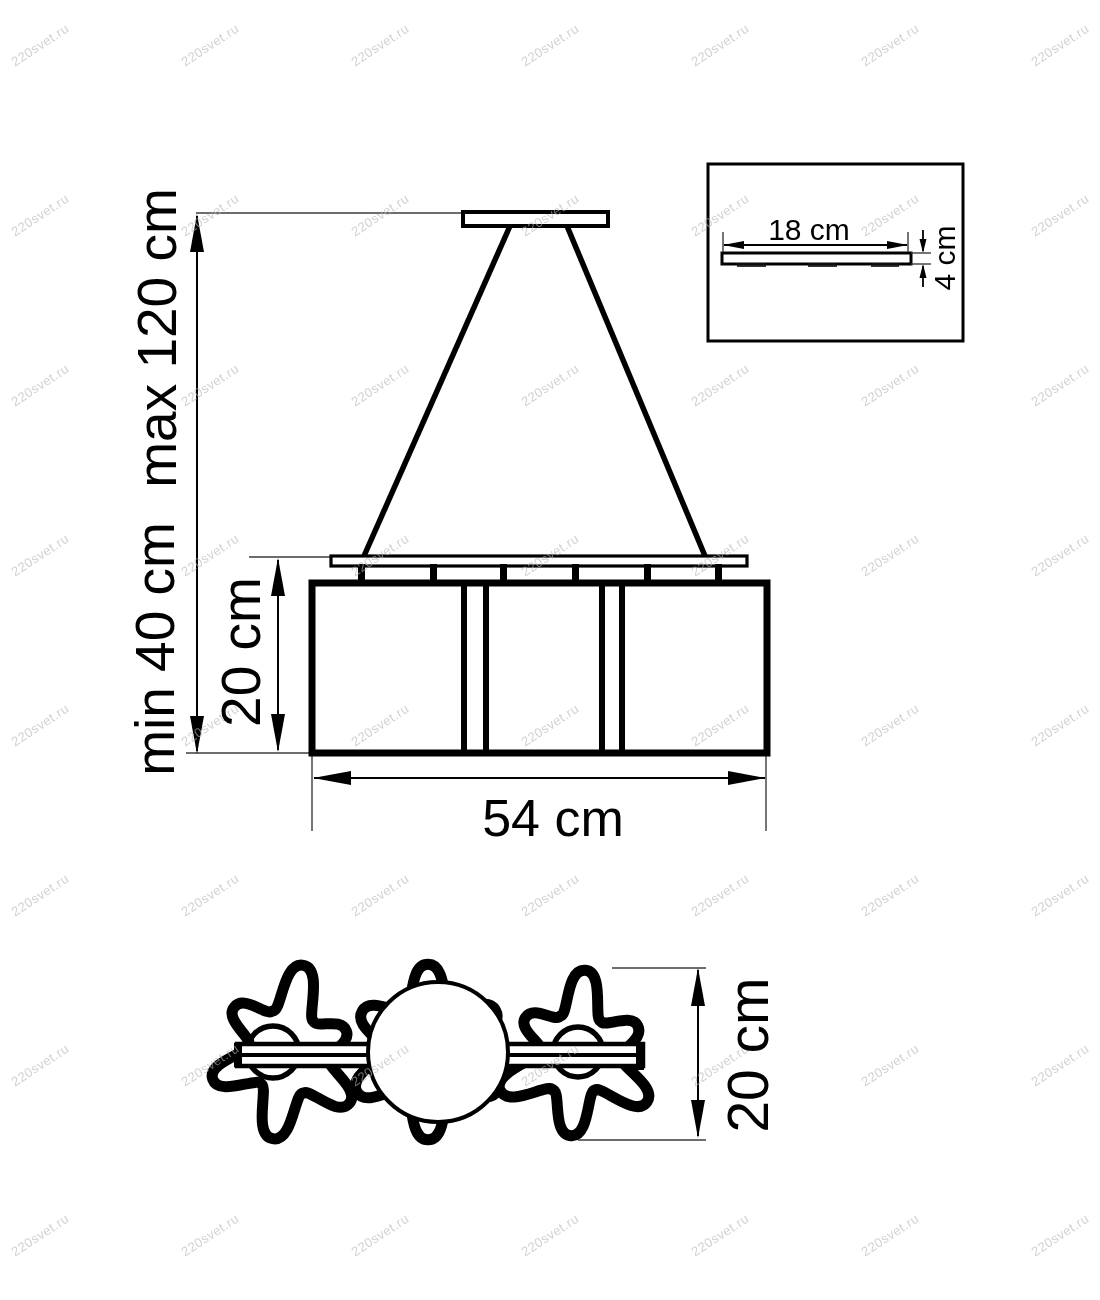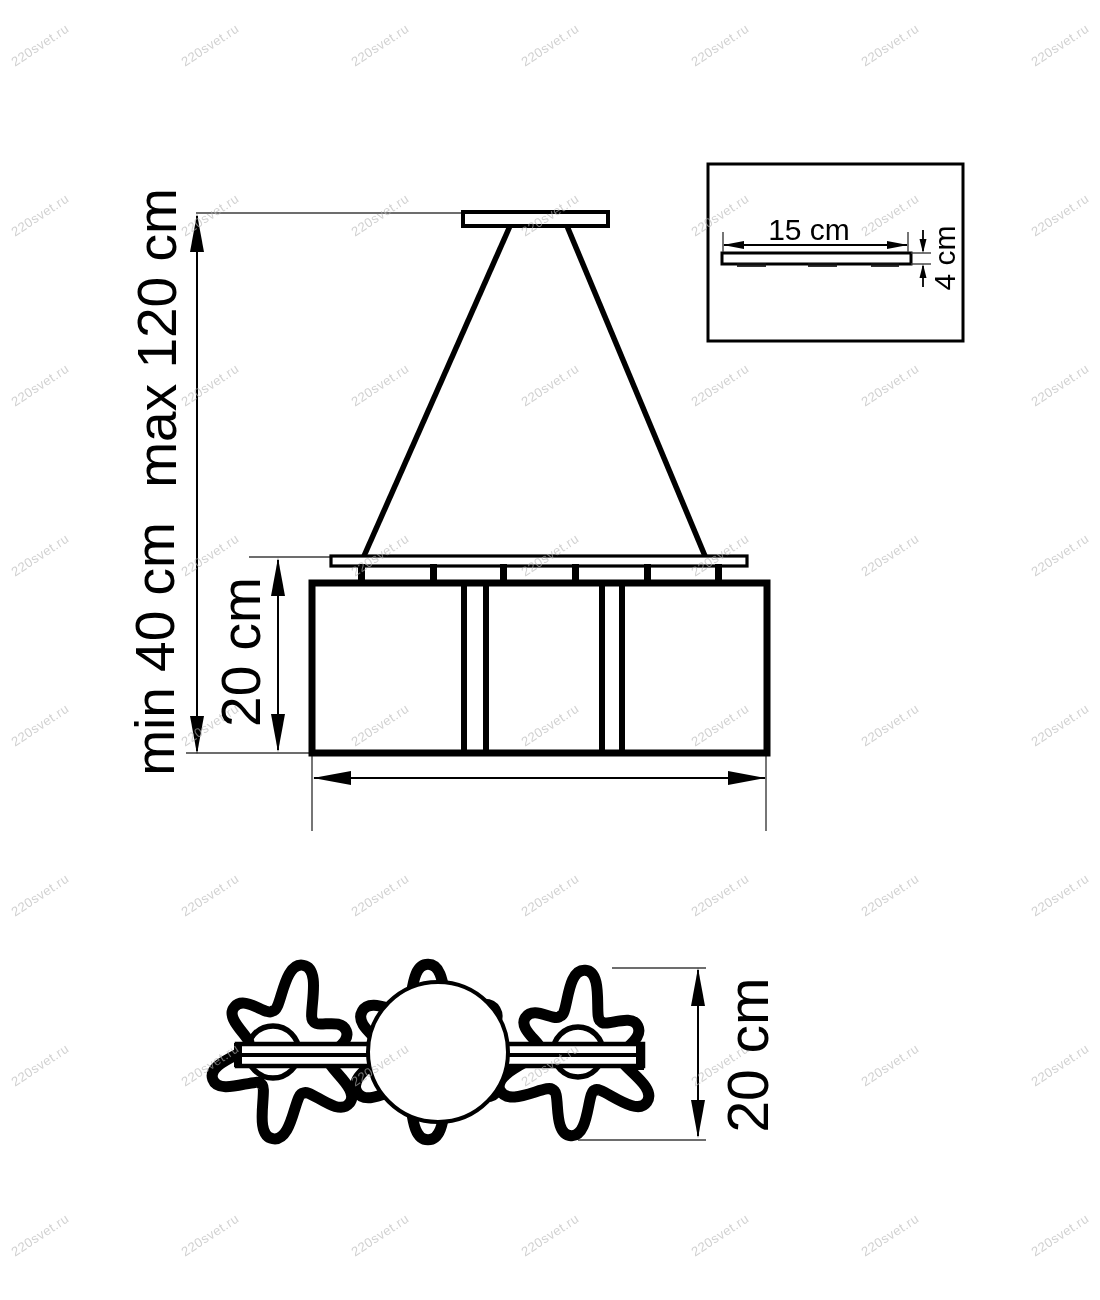--- a/index.html
+++ b/index.html
@@ -178,17 +178,18 @@
       <rect class="cap" x="636" y="1046" width="8" height="24"></rect>
 
       <circle class="sphere" cx="438" cy="1052" r="70"></circle>
     </g>
   </svg>
 
   <div class="label-layer">
     <div class="dim-label rot" style="left:157px;top:338px;font-size:55px;">max 120 cm</div>
     <div class="dim-label rot" style="left:155px;top:649px;font-size:55px;">min 40 cm</div>
     <div class="dim-label rot" style="left:241px;top:652px;font-size:55px;">20 cm</div>
-    <div class="dim-label" style="left:809px;top:230px;font-size:30px;">15 cm</div>
+    <div class="dim-label" style="left:553px;top:818px;font-size:52px;">54 cm</div>
+    <div class="dim-label" style="left:809px;top:230px;font-size:30px;">18 cm</div>
     <div class="dim-label rot" style="left:945px;top:258px;font-size:30px;">4 cm</div>
     <div class="dim-label rot" style="left:748px;top:1055px;font-size:57px;">20 cm</div>
   </div>
 </div>
 
 </body></html>

